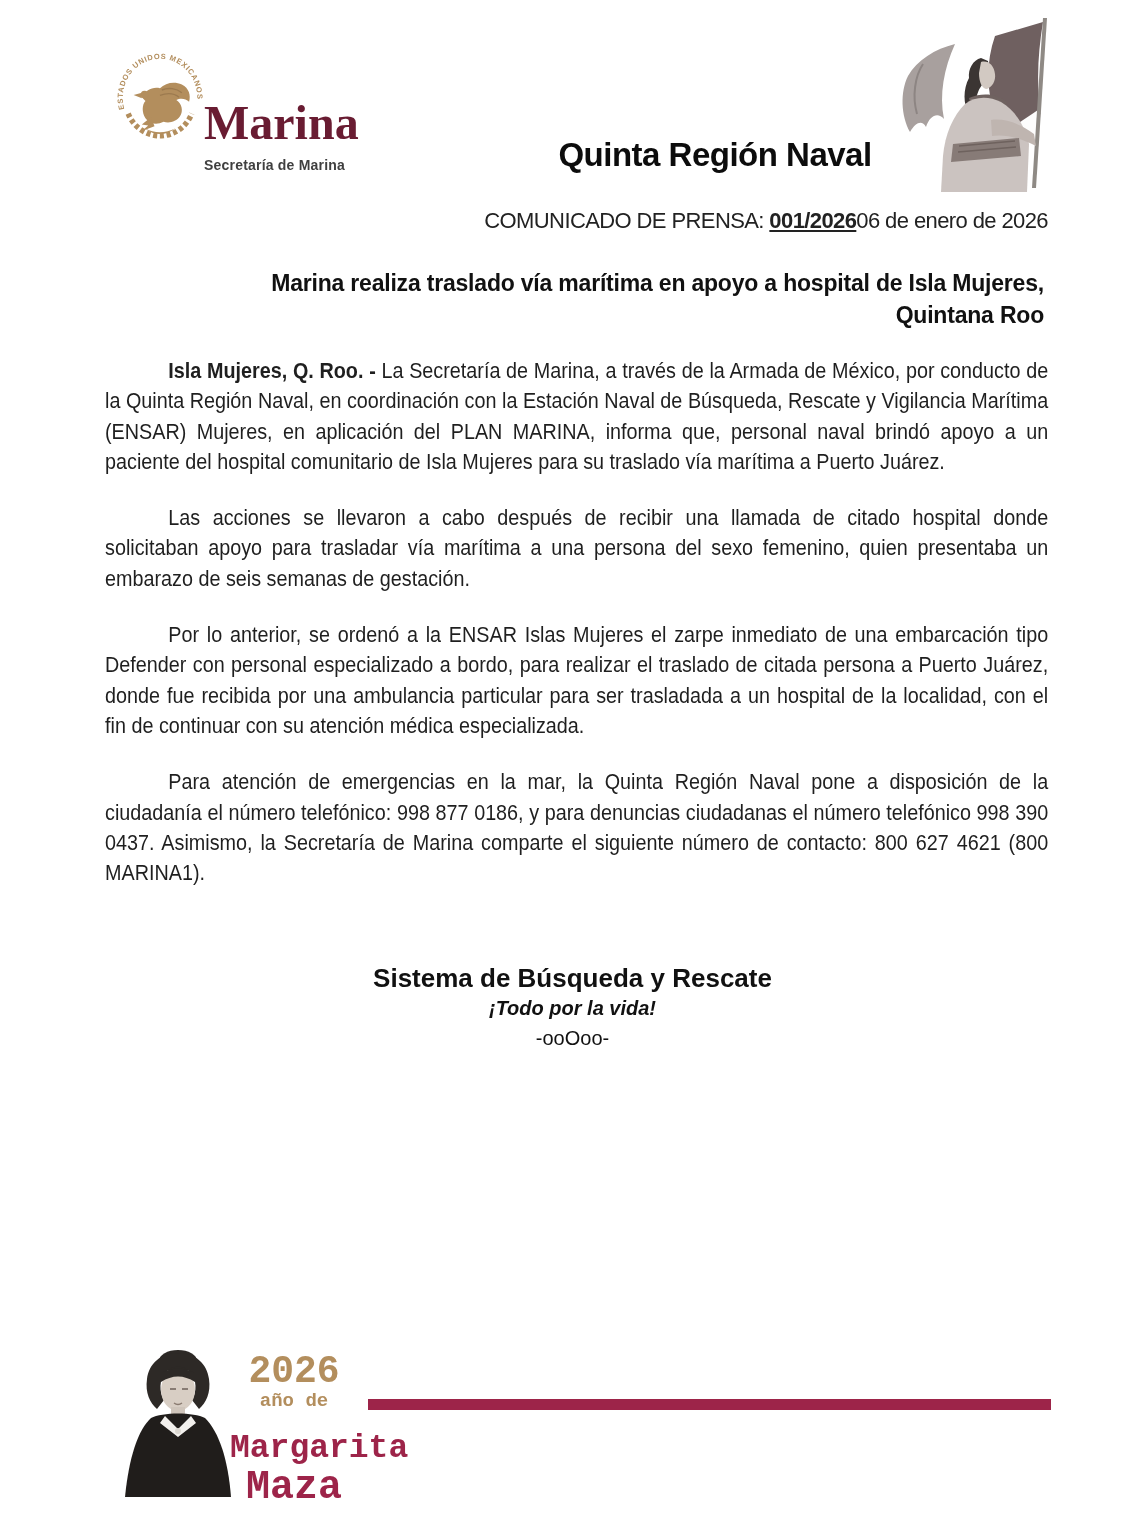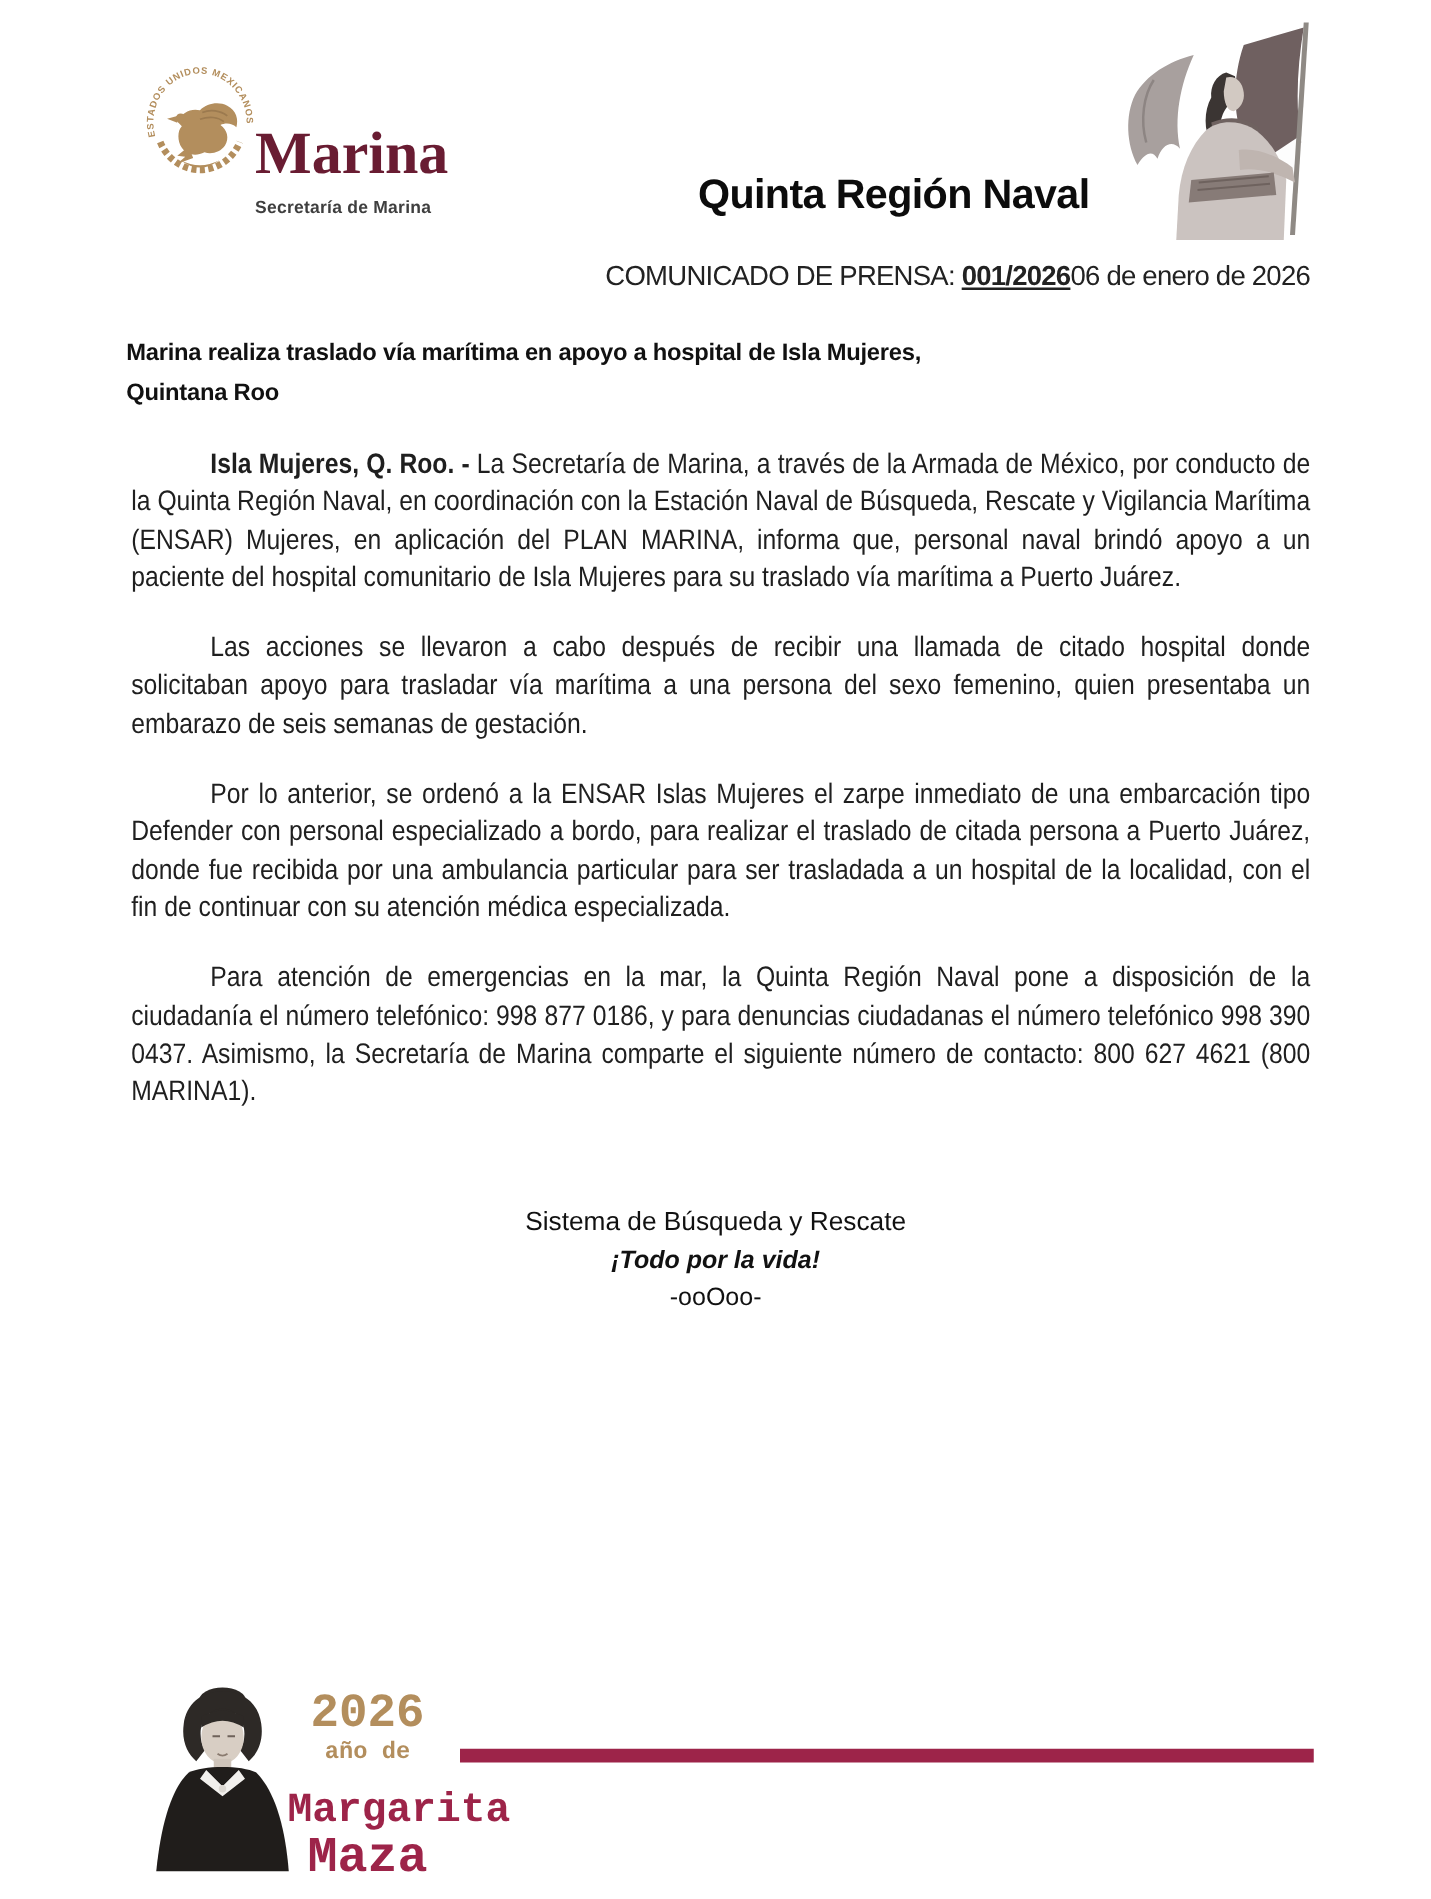--- a/index.html
+++ b/index.html
@@ -24,37 +24,37 @@
   }
   
   .meta-row {
     position:absolute; left:105px; top:208px; width:943px;
     display:flex; justify-content:flex-end; align-items:baseline;
     font-size:22px; letter-spacing:-.6px; color:#222;
   }
   .pr-number { font-weight:bold; text-decoration:underline; }
   
   .doc-title {
-    position:absolute; left:101px; top:267px; width:943px; text-align:left;
-    font-weight:bold; font-size:19px; line-height:32px; letter-spacing:-.2px; color:#111;
+    position:absolute; left:101px; top:267px; width:943px; text-align:right;
+    font-weight:bold; font-size:23px; line-height:32px; letter-spacing:-.2px; color:#111;
   }
   .doc-title div { white-space:nowrap; }
   
   .doc-body {
     position:absolute; left:105px; top:356px; width:1073px;
     transform:scaleX(0.879); transform-origin:left top;
   }
   .doc-body p {
     font-size:22.5px; line-height:30.3px; text-align:justify; text-indent:72px;
     margin:0 0 26px 0; color:#1f1f1f;
   }
   .lead { font-weight:bold; }
   
   .sign-block { position:absolute; left:0; top:963px; width:1145px; text-align:center; color:#111; }
-  .sign1 { font-size:21px; font-weight:normal; line-height:30px; }
+  .sign1 { font-size:26px; font-weight:bold; line-height:30px; }
   .sign2 { font-size:20px; font-weight:bold; font-style:italic; line-height:30px; }
   .sign3 { font-size:20px; font-weight:normal; line-height:30px; }
   
   .maza-art { position:absolute; left:120px; top:1345px; width:118px; height:154px; }
   .maza-text {
     position:absolute; left:230px; top:1352px; width:128px; text-align:center;
     font-family:Liberation Mono, monospace; font-weight:bold;
   }
   .maza-year { font-size:38px; color:var(--gold, #B38E5D); line-height:1.05; }
   .maza-anode { font-size:19px; color:var(--gold, #B38E5D); line-height:1.05; }

